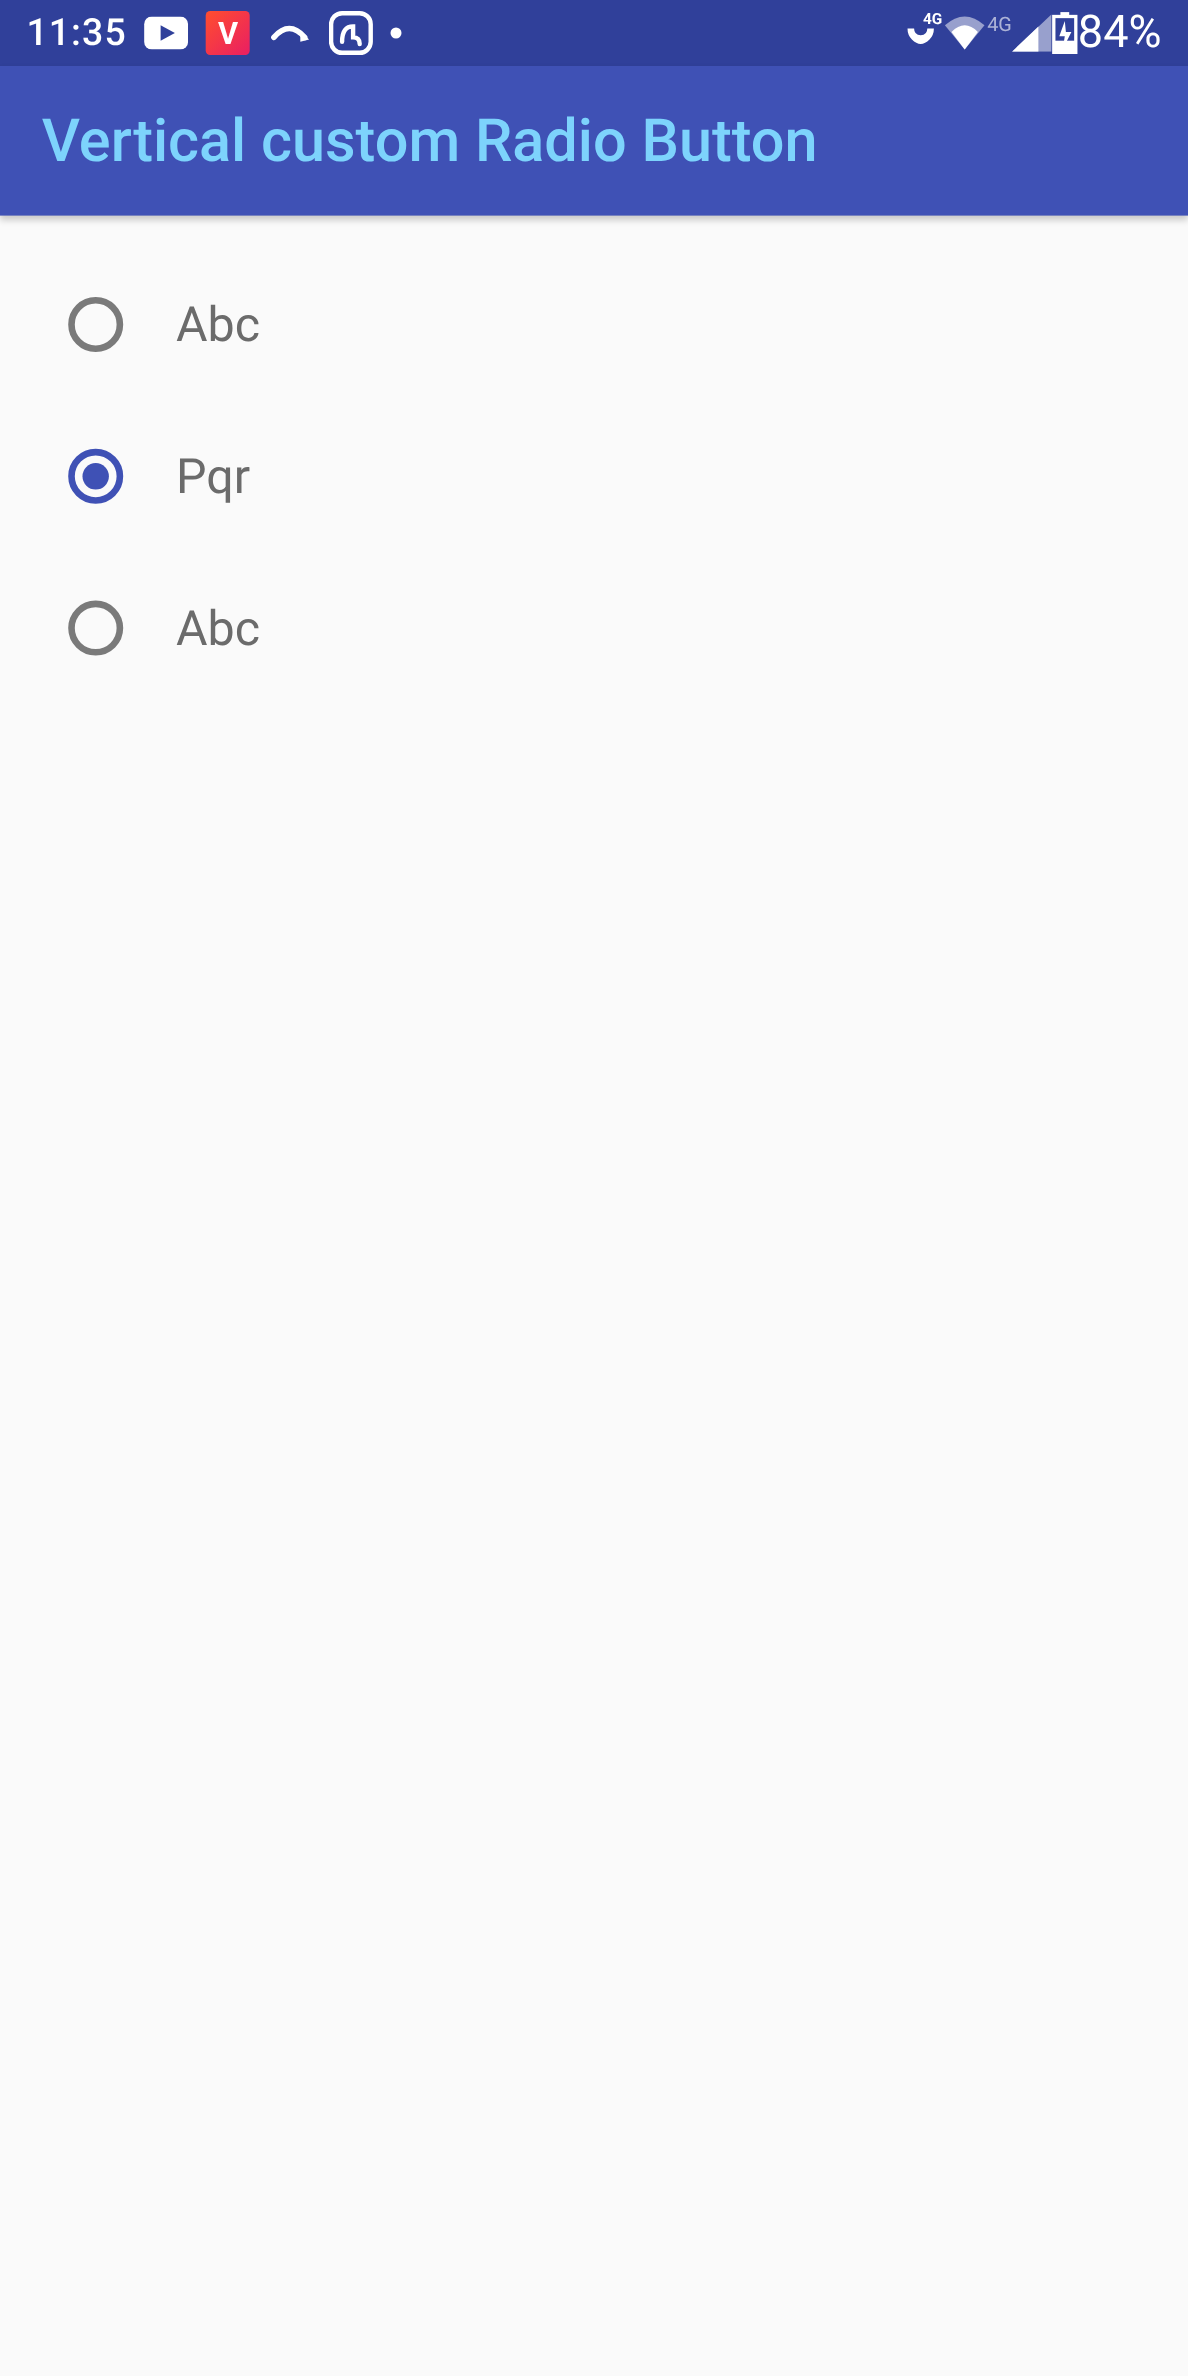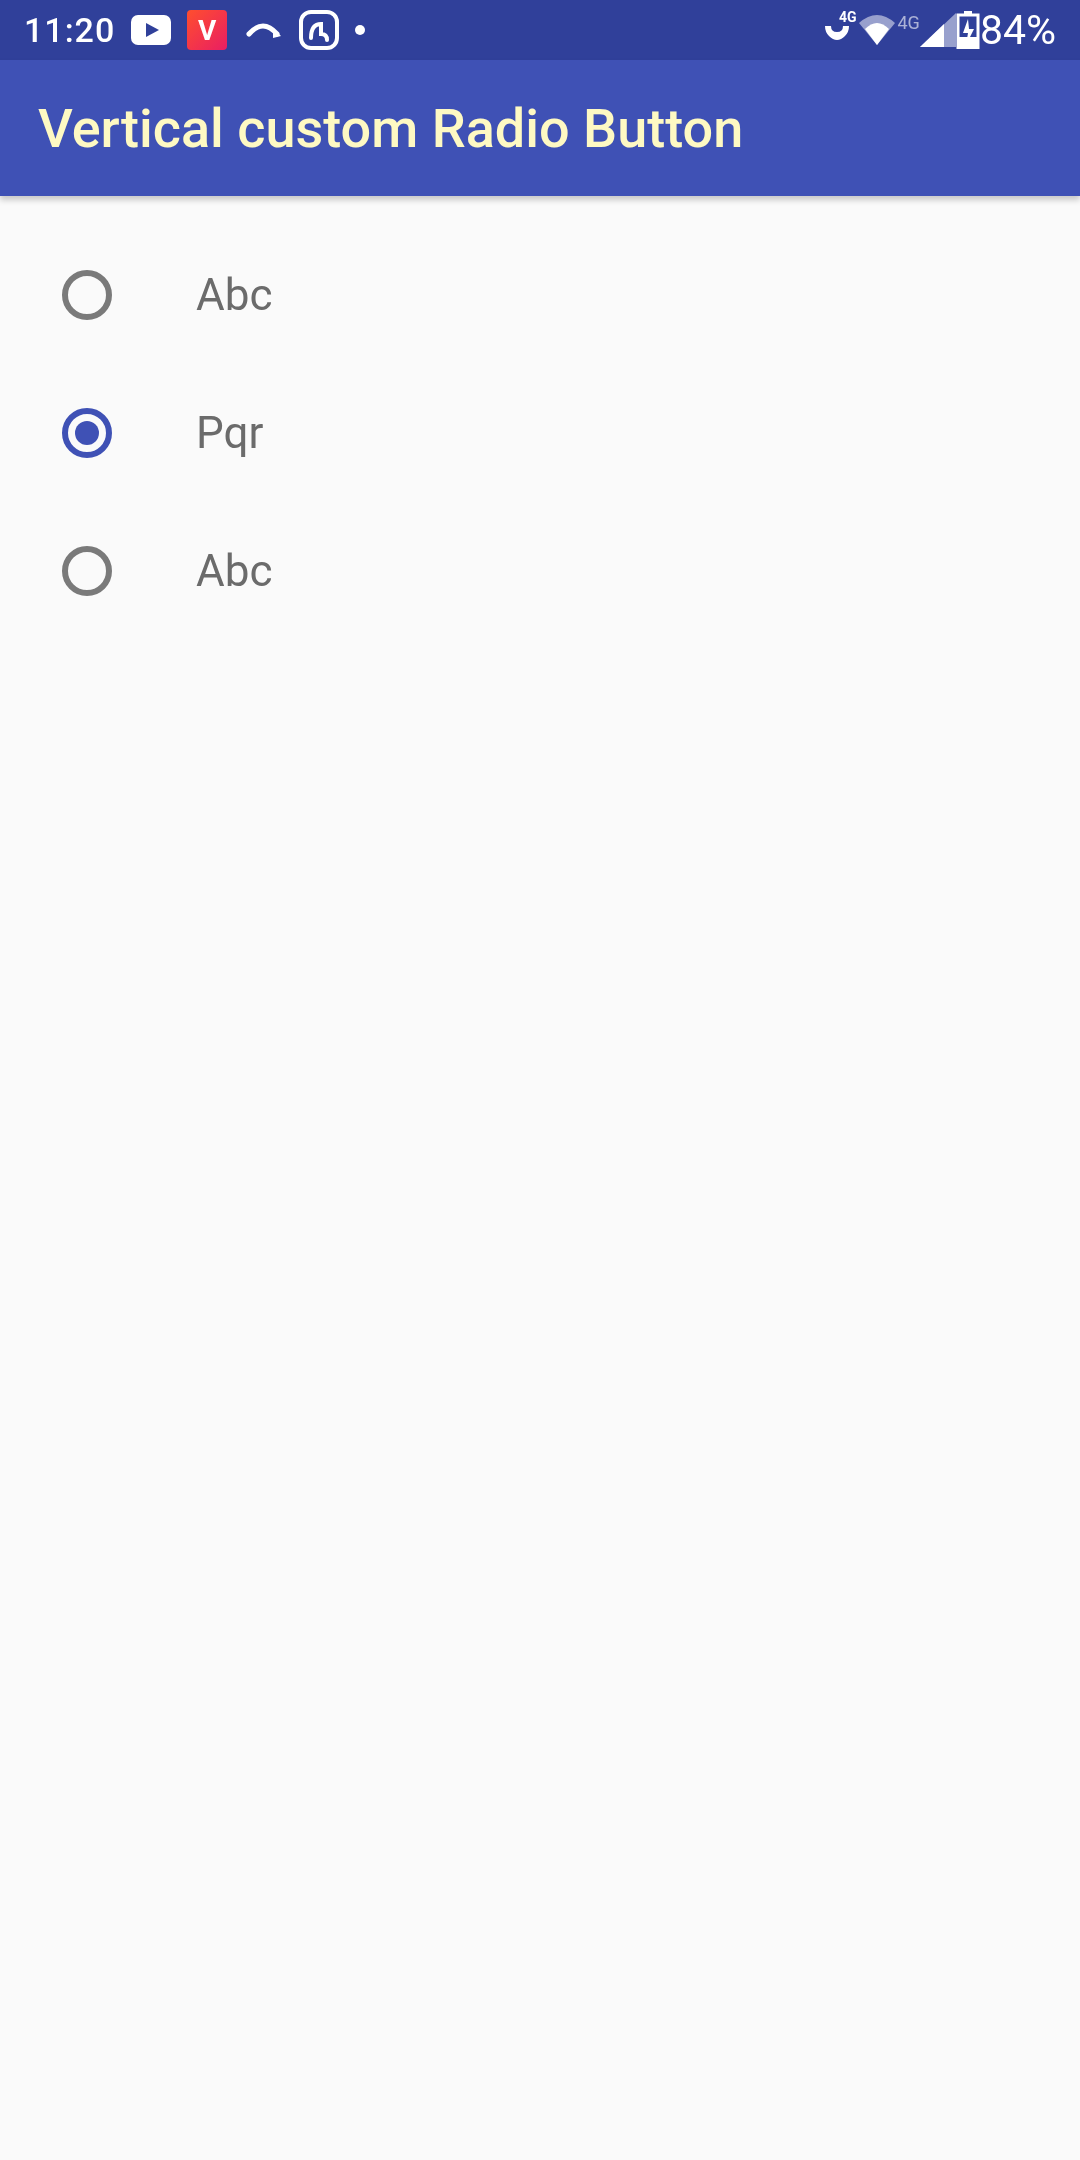--- a/index.html
+++ b/index.html
@@ -48,21 +48,21 @@
     }
     .app-bar {
       height: 136px;
       background: #3f51b5;
       display: flex;
       align-items: center;
       padding: 0 38px;
       box-shadow: 0 4px 6px rgba(0,0,0,0.2);
     }
     .app-title {
-      color: #fef9c3;
+      color: #7dd3fc;
       font-size: 54px;
       font-weight: 500;
     }
     .content {
       padding: 30px 62px;
     }
     .radio-row {
       display: flex;
       align-items: center;
       height: 138px;
@@ -83,21 +83,21 @@
       position: absolute;
       top: 50%;
       left: 50%;
       width: 24px;
       height: 24px;
       background: #3f51b5;
       border-radius: 50%;
       transform: translate(-50%, -50%);
     }
     .radio-label {
-      margin-left: 84px;
+      margin-left: 48px;
       font-size: 44px;
       color: #6b6b6b;
     }
     .vapp-icon {
       width: 40px;
       height: 40px;
       background: linear-gradient(135deg, #ff4e2e, #e91e63);
       display: flex;
       align-items: center;
       justify-content: center;
@@ -117,21 +117,21 @@
       height: 10px;
       background: #fff;
       border-radius: 50%;
     }
   </style>
 </head>
 <body>
 
 <div class="status-bar">
   <div class="status-left">
-    <span class="status-time">11:20</span>
+    <span class="status-time">11:35</span>
     <span class="status-icon">
       <svg width="40" height="30" viewBox="0 0 40 30">
           <rect x="0" y="0" width="40" height="30" rx="7" fill="#fff"></rect>
           <polygon points="15,8 15,22 28,15" fill="#30409a"></polygon>
         </svg>
     </span>
     <span class="vapp-icon">V</span>
     <span class="status-icon">
       <svg width="40" height="40" viewBox="0 0 40 40">
           <path d="M6 24 Q20 8 34 24" stroke="#fff" stroke-width="5" fill="none" stroke-linecap="round"></path>

